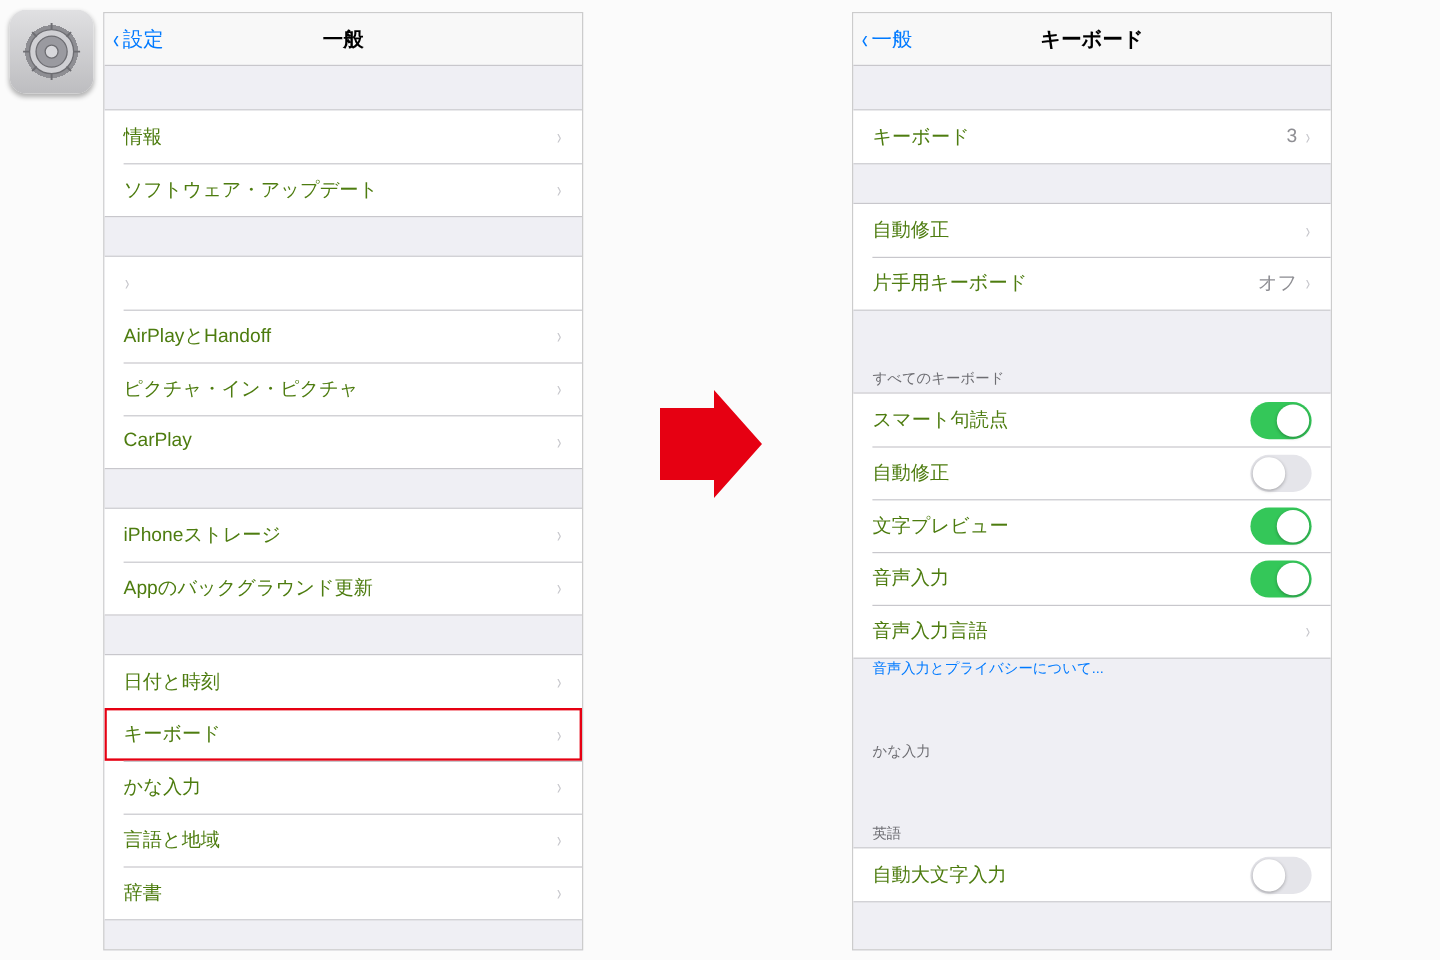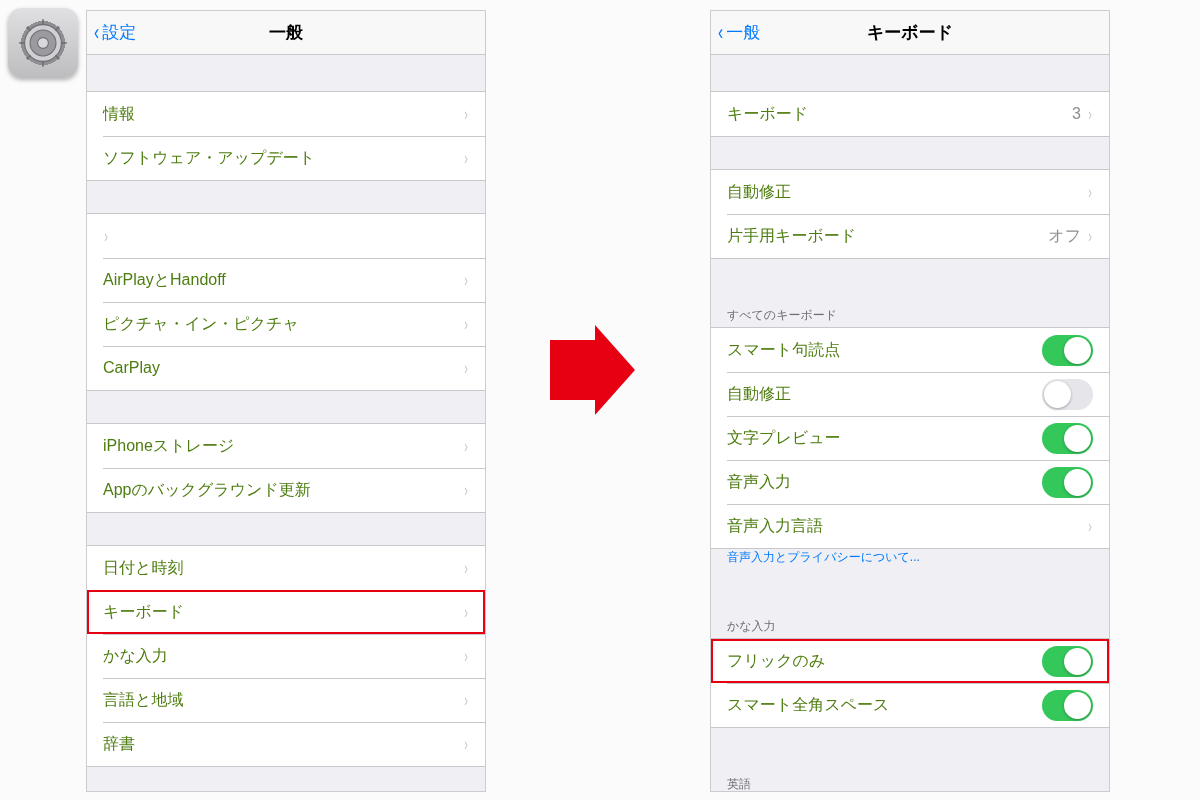--- a/index.html
+++ b/index.html
@@ -289,35 +289,20 @@
           </div>
           <div class="row">
             <span class="label">音声入力言語</span>
             <span class="chevron">›</span>
           </div>
         </div>
         <div class="section-footer-link">音声入力とプライバシーについて...</div>
         <div class="section-gap with-header">
           <div class="section-header">かな入力</div>
         </div>
-        <div class="group">
-          <div class="row" style="position: relative;">
-            <span class="label">フリックのみ</span>
-            <div class="toggle on">
-              <div class="knob"></div>
-            </div>
-            <div class="highlight-box" style="inset: 0px;"></div>
-          </div>
-          <div class="row">
-            <span class="label">スマート全角スペース</span>
-            <div class="toggle on">
-              <div class="knob"></div>
-            </div>
-          </div>
-        </div>
         <div class="section-gap with-header">
           <div class="section-header">英語</div>
         </div>
         <div class="group">
           <div class="row">
             <span class="label">自動大文字入力</span>
             <div class="toggle">
               <div class="knob"></div>
             </div>
           </div>

